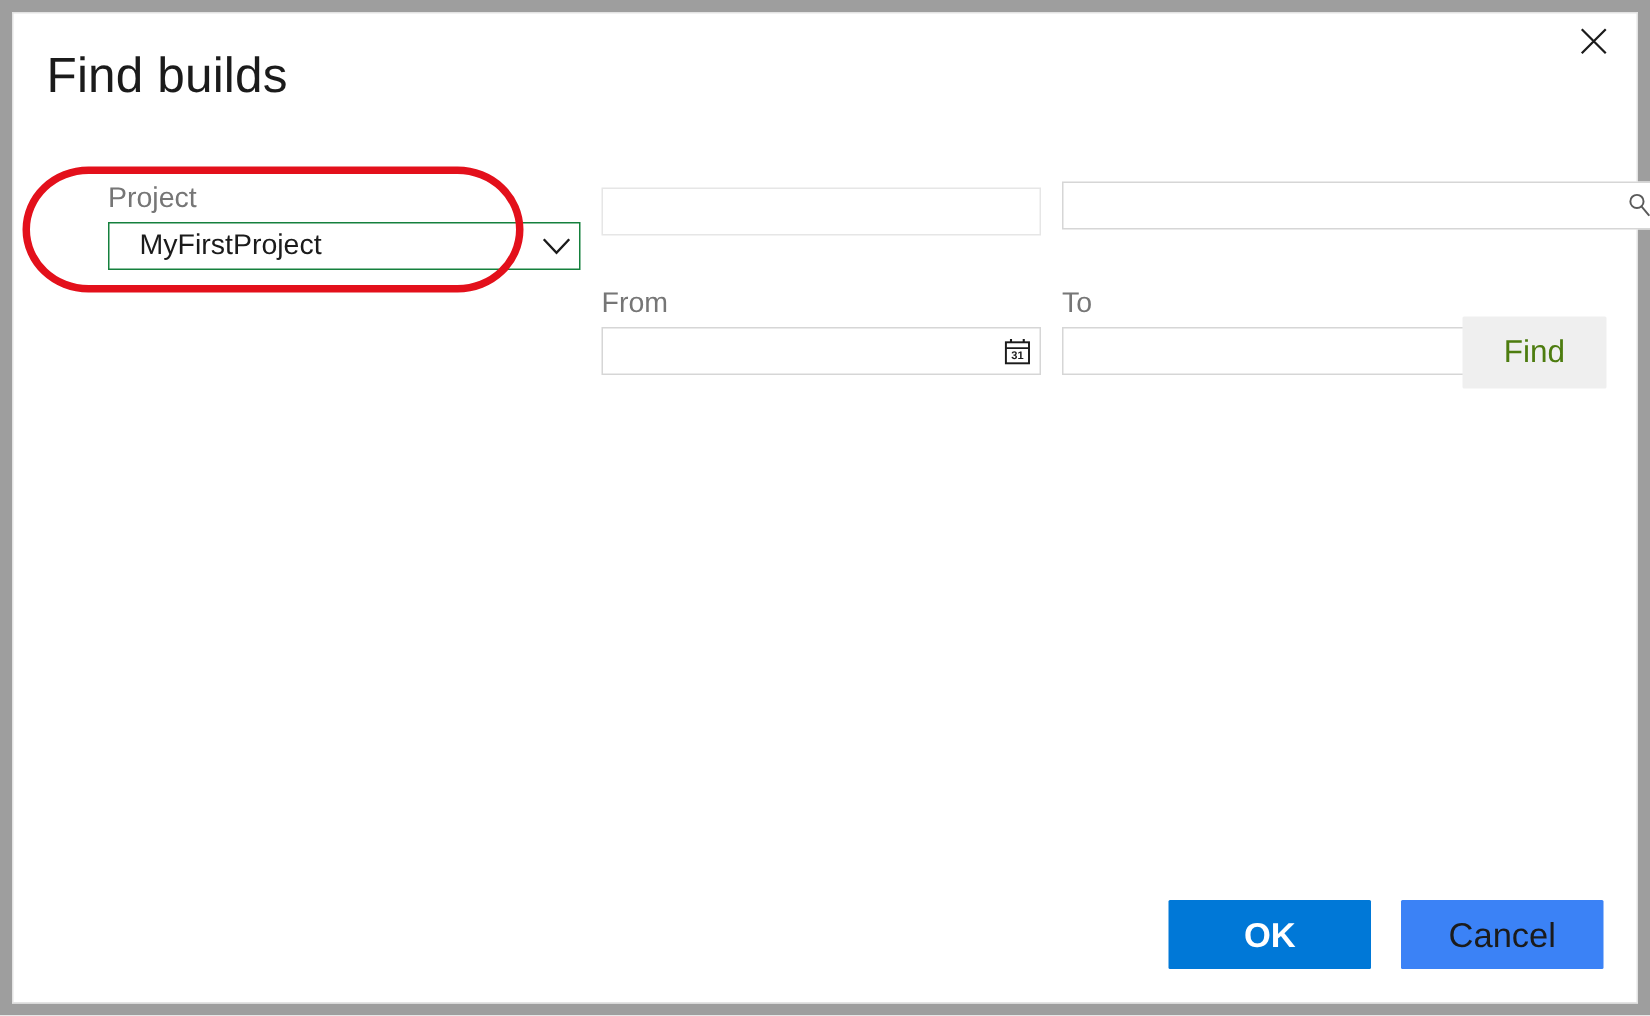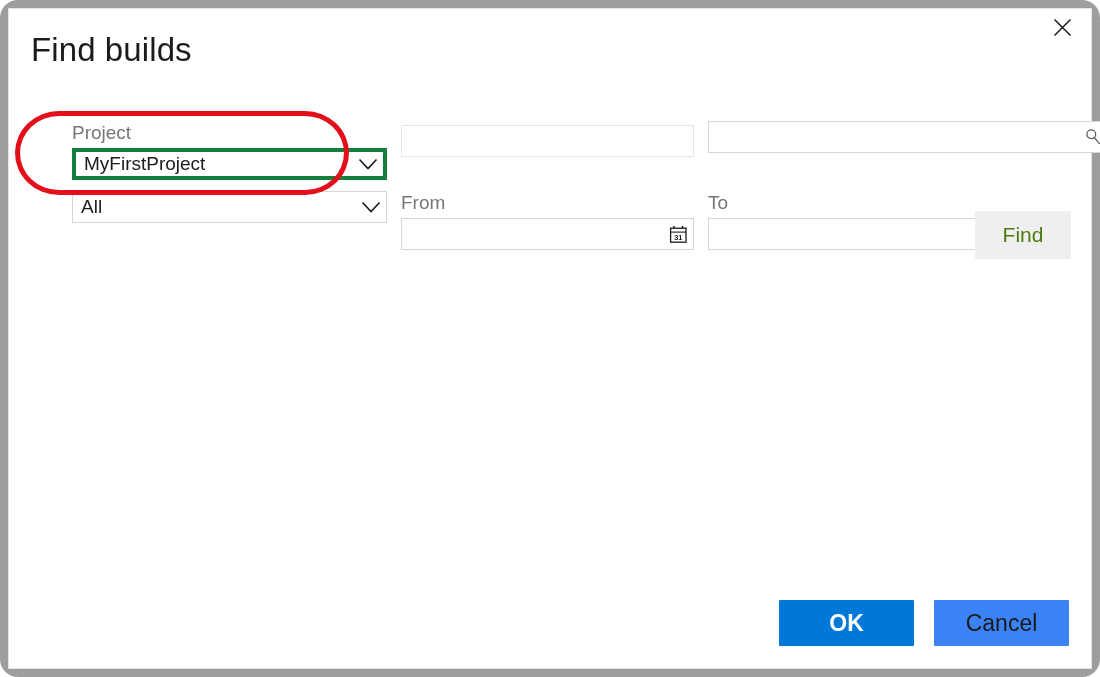--- a/index.html
+++ b/index.html
@@ -14,21 +14,20 @@
     font-family: "Liberation Sans", sans-serif;
   }
 
   
   #screen {
     position: relative;
     width: 1100px;
     height: 677px;
     background: #9e9e9e;
     box-sizing: border-box;
-    border-radius: 18px;
   }
 
   #dialog {
     position: absolute;
     left: 8px;
     top: 8px;
     width: 1084px;
     height: 661px;
     background: #ffffff;
     box-sizing: border-box;
@@ -83,21 +82,21 @@
 
   .input-shell {
     position: relative;
     height: 32px;
     box-sizing: border-box;
     background: #ffffff;
     border: 1px solid #e6e6e6;
     display: flex;
     align-items: center;
   }
-  .input-shell.strong { border: 4px solid #15803d; }
+  .input-shell.strong { border: 1px solid #15803d; padding-left: 12px; }
   .input-shell.medium { border: 1px solid #d6d6d6; }
 
   .input-shell input {
     border: 0;
     outline: 0;
     width: 100%;
     height: 100%;
     padding: 0 8px;
     box-sizing: border-box;
     font-family: "Liberation Sans", sans-serif;
@@ -223,28 +222,20 @@
           <div class="adorn search">
             <svg width="18" height="18" viewBox="0 0 18 18">
               <circle cx="7.3" cy="6.3" r="4.4" stroke="#5a5a5a" stroke-width="1.3" fill="none"></circle>
               <path d="M10.3 9.6 L15.2 15.4" stroke="#5a5a5a" stroke-width="1.3" fill="none" stroke-linecap="round"></path>
             </svg>
           </div>
         </div>
       </div>
 
       <div class="field" id="f-result">
-        <div class="input-shell medium">
-          <div class="select-value">All</div>
-          <div class="adorn">
-            <svg width="20" height="13" viewBox="0 0 20 13">
-              <path d="M1.5 1.5 L10 10.5 L18.5 1.5" stroke="#1b1b1b" stroke-width="1.6" fill="none"></path>
-            </svg>
-          </div>
-        </div>
       </div>
 
       <div class="field" id="f-from">
         <div class="field-label">From</div>
         <div class="input-shell medium">
           <input type="text" placeholder="" style="">
           <div class="adorn">
             <svg width="19" height="19" viewBox="0 0 19 19">
               <path d="M5 1 L5 3.6 M13.5 1 L13.5 3.6" stroke="#1b1b1b" stroke-width="1.4"></path>
               <rect x="1.6" y="3.2" width="15.4" height="14" stroke="#1b1b1b" stroke-width="1.3" fill="none"></rect>

